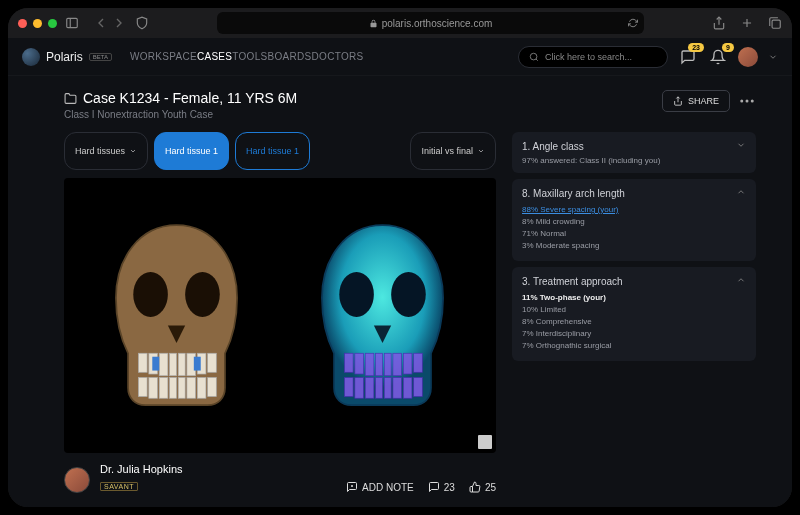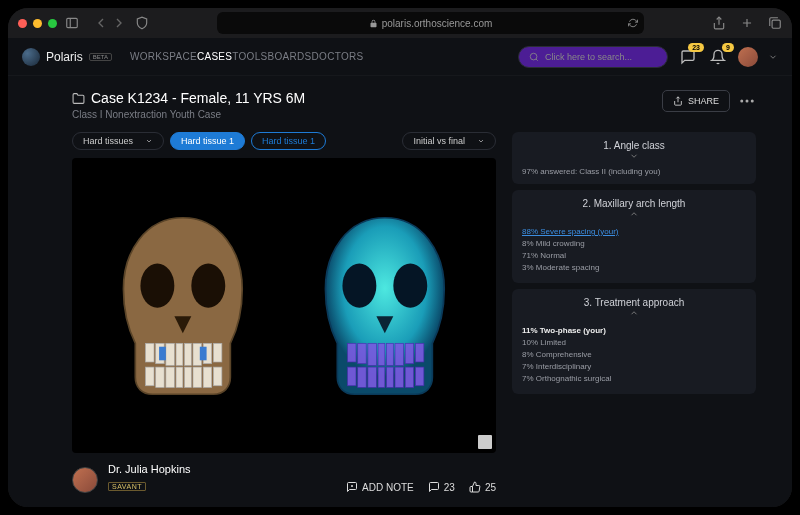--- a/index.html
+++ b/index.html
@@ -19,42 +19,42 @@
   .app { background: #0f1115; height: calc(100% - 30px); display: flex; flex-direction: column; }
   .topbar { height: 38px; display: flex; align-items: center; padding: 0 14px; gap: 18px; border-bottom: 1px solid rgba(255,255,255,0.03); justify-content: space-between; }
   .brand { display: flex; align-items: center; gap: 6px; }
   .brand-logo { width: 18px; height: 18px; border-radius: 50%; background: radial-gradient(circle at 30% 30%, #4a6b8a, #1a2838); }
   .brand-name { color: #eee; font-size: 12px; font-weight: 500; }
   .beta { font-size: 6px; color: #888; border: 1px solid #444; padding: 0 3px; border-radius: 2px; }
   .nav { display: flex; }
   .nav a { color: #7a7d85; font-size: 10px; font-weight: 500; letter-spacing: 0.3px; }
   .nav a.active { color: #fff; }
   .topbar-right { margin-left: auto; display: flex; align-items: center; gap: 10px; }
-  .search { background: #4c1d95; border: 1px solid #2a2d35; border-radius: 14px; height: 22px; display: flex; align-items: center; gap: 6px; padding: 0 10px; color: #888; font-size: 9px; width: 150px; }
+  .search { background: #000000; border: 1px solid #2a2d35; border-radius: 14px; height: 22px; display: flex; align-items: center; gap: 6px; padding: 0 10px; color: #888; font-size: 9px; width: 150px; }
   .search svg { width: 10px; height: 10px; }
   .icon-badge { position: relative; width: 20px; height: 20px; display: flex; align-items: center; justify-content: center; color: #bbb; }
   .icon-badge svg { width: 16px; height: 16px; }
   .badge { position: absolute; top: -4px; right: -6px; background: #f5c842; color: #000; font-size: 7px; font-weight: 700; border-radius: 7px; padding: 1px 4px; min-width: 12px; text-align: center; }
   .avatar { width: 20px; height: 20px; border-radius: 50%; background: linear-gradient(135deg, #c07050, #8a4a3a); }
   .chev-s { width: 10px; height: 10px; color: #888; }
 
-  .content { flex: 1; padding: 14px 36px 14px 56px; display: flex; flex-direction: column; margin-left: 8px; }
+  .content { flex: 1; padding: 14px 36px 14px 56px; display: flex; flex-direction: column; }
   .case-header { display: flex; justify-content: space-between; align-items: flex-start; margin-bottom: 12px; }
   .case-title-row { display: flex; align-items: center; gap: 6px; color: #fff; font-size: 14px; font-weight: 500; }
   .case-title-row svg { width: 13px; height: 13px; color: #bbb; }
   .case-sub { color: #7a7d85; font-size: 10px; margin-top: 3px; }
   .header-actions { display: flex; align-items: center; gap: 8px; }
   .share-btn { border: 1px solid #3a3d45; border-radius: 5px; color: #ddd; font-size: 9px; padding: 5px 10px; display: flex; align-items: center; gap: 5px; }
   .share-btn svg { width: 10px; height: 10px; }
   .more { color: #aaa; width: 18px; height: 18px; display:flex; align-items:center; justify-content:center;}
 
   .body { display: flex; gap: 16px; flex: 1; min-height: 0; }
   .left { flex: 1.3; display: flex; flex-direction: column; }
   .viewer-controls { display: flex; align-items: center; gap: 6px; margin-bottom: 8px; }
-  .pill { border: 1px solid #2a2d35; border-radius: 12px; padding: 3px 10px; color: #ccc; font-size: 9px; display: flex; align-items: center; gap: 12px; }
+  .pill { border: 1px solid #2a2d35; border-radius: 12px; padding: 13px 10px; color: #ccc; font-size: 9px; display: flex; align-items: center; gap: 4px; }
   .pill svg { width: 8px; height: 8px; }
   .pill.blue { background: #1e7bd6; border-color: #1e7bd6; color: #fff; }
   .pill.blue-outline { border-color: #1e7bd6; color: #1e7bd6; }
   .spacer { flex: 1; }
   .viewer { flex: 1; background: #000; border-radius: 4px; position: relative; display: flex; align-items: center; justify-content: space-around; padding: 10px; min-height: 200px; }
   .skull { width: 42%; height: 88%; }
   .viewer-corner { position: absolute; bottom: 4px; right: 4px; width: 14px; height: 14px; background: #ccc; border-radius: 1px; }
 
   .footer { display: flex; align-items: flex-end; gap: 10px; margin-top: 10px; }
   .doc-avatar { width: 26px; height: 26px; border-radius: 50%; background: linear-gradient(135deg, #c07050, #8a4a3a); border: 1px solid #444; }
@@ -64,21 +64,21 @@
   .foot-actions .fa { display: flex; align-items: center; gap: 4px; }
   .foot-actions svg { width: 12px; height: 12px; }
 
   .right { width: 244px; display: flex; flex-direction: column; }
   .tabs { display: flex; gap: 20px; border-bottom: 1px solid #2a2d35; margin-bottom: 8px; }
   .tab { color: #7a7d85; font-size: 10px; font-weight: 500; padding-bottom: 6px; letter-spacing: 0.3px; }
   .tab.active { color: #fff; border-bottom: 2px solid #fff; margin-bottom: -1px; }
   .tab .count { color: #f0b030; }
   .insights { flex: 1; overflow: hidden; }
   .panel { background: #181b22; border-radius: 6px; padding: 8px 10px; margin-bottom: 6px; }
-  .panel-head { display: flex; justify-content: space-between; align-items: center; color: #d0d2d8; font-size: 10px; flex-direction: column; }
+  .panel-head { display: flex; justify-content: space-between; align-items: center; color: #d0d2d8; font-size: 10px; }
   .panel-head svg { width: 10px; height: 10px; color: #888; }
   .panel-sub { color: #9a9da5; font-size: 8px; margin-top: 4px; }
   .bars { margin-top: 6px; }
   .bar-row { display: flex; align-items: center; gap: 10px; font-size: 8px; color: #9a9da5; margin-bottom: 3px; }
   .bar-row.hl { color: #3b8de0; text-decoration: underline; font-weight:500;}
   .bar-row.bold { color: #eee; font-weight: 700; align-items: flex-end; }
   .bar-label { width: 110px; white-space: nowrap; overflow: hidden; text-overflow: ellipsis; }
   .bar-track { flex: 1; height: 6px; position: relative; }
   .bar-fill { height: 100%; background: #2a6fc4; }
   .bar-row.hl .bar-fill { background: #2a6fc4; }
@@ -339,21 +339,21 @@
                 <div class="panel-head">
                   <span>1. Angle class</span>
                   <span><svg viewBox="0 0 24 24" fill="none" stroke="currentColor" stroke-width="2">
                       <polyline points="6 9 12 15 18 9"></polyline>
                     </svg></span>
                 </div>
                 <div class="panel-sub">97% answered: Class II (including you)</div>
               </div>
               <div class="panel">
                 <div class="panel-head">
-                  <span>2. Maxillary arch length</span>
+                  <span>8. Maxillary arch length</span>
                   <span><svg viewBox="0 0 24 24" fill="none" stroke="currentColor" stroke-width="2">
                       <polyline points="18 15 12 9 6 15"></polyline>
                     </svg></span>
                 </div>
                 <div class="bars">
                   <div class="bar-row hl">
                     <span class="bar-label">88% Severe spacing (your)</span>
                     <span class="bar-track"><span class="bar-fill" style="width:88%"></span></span>
                   </div>
                   <div class="bar-row">

